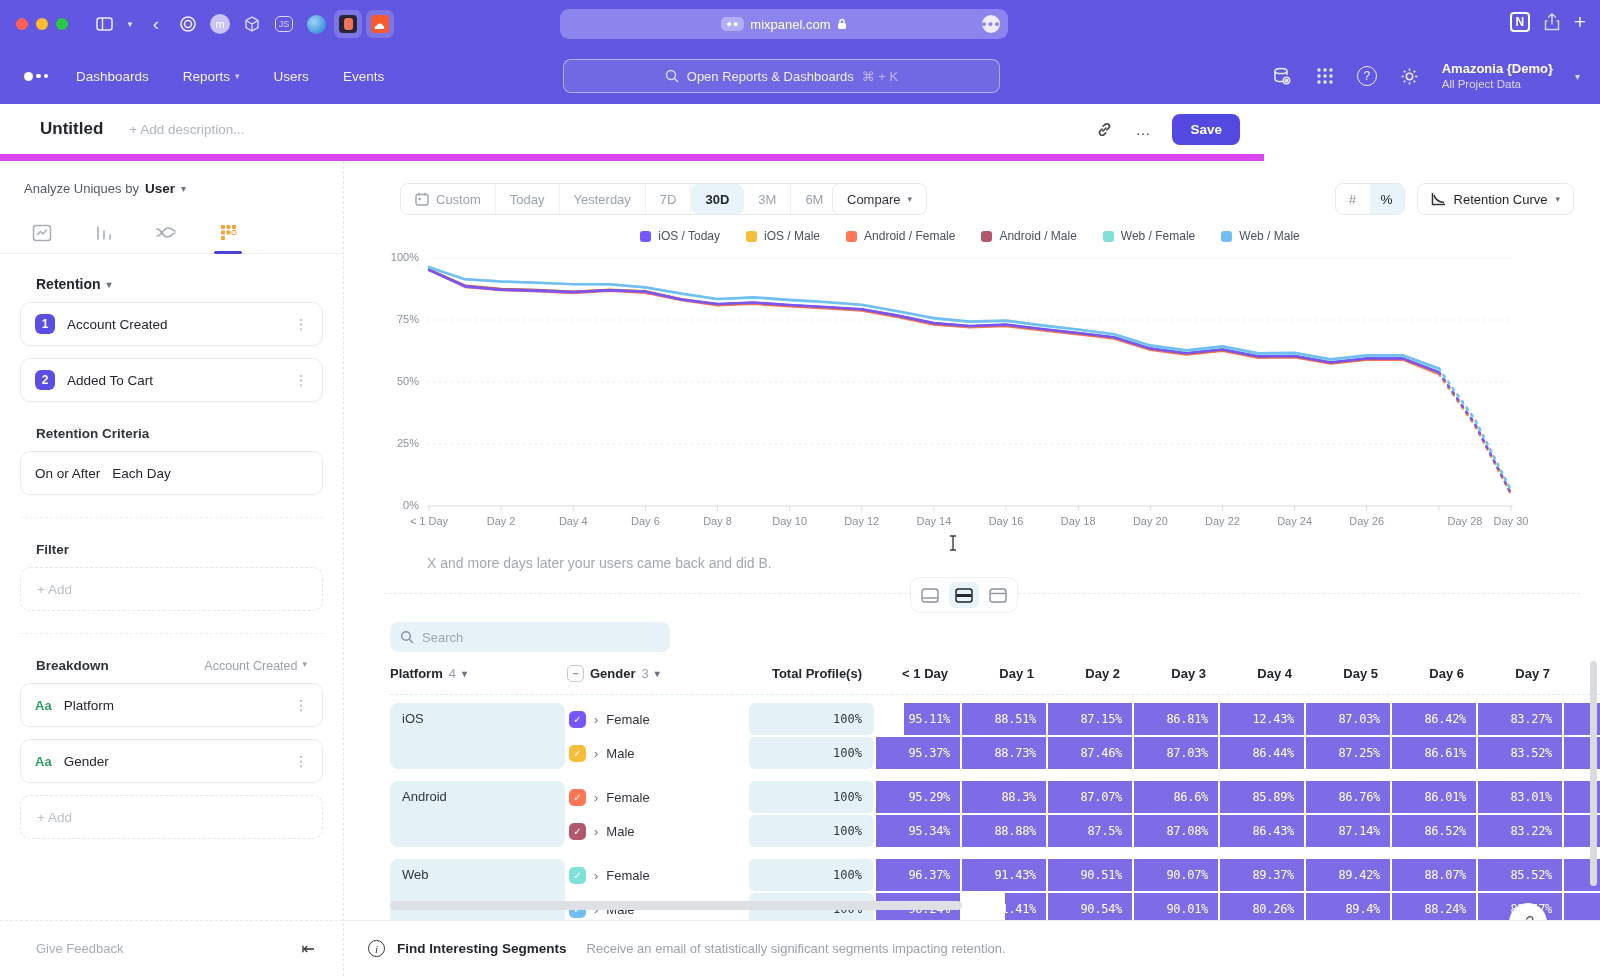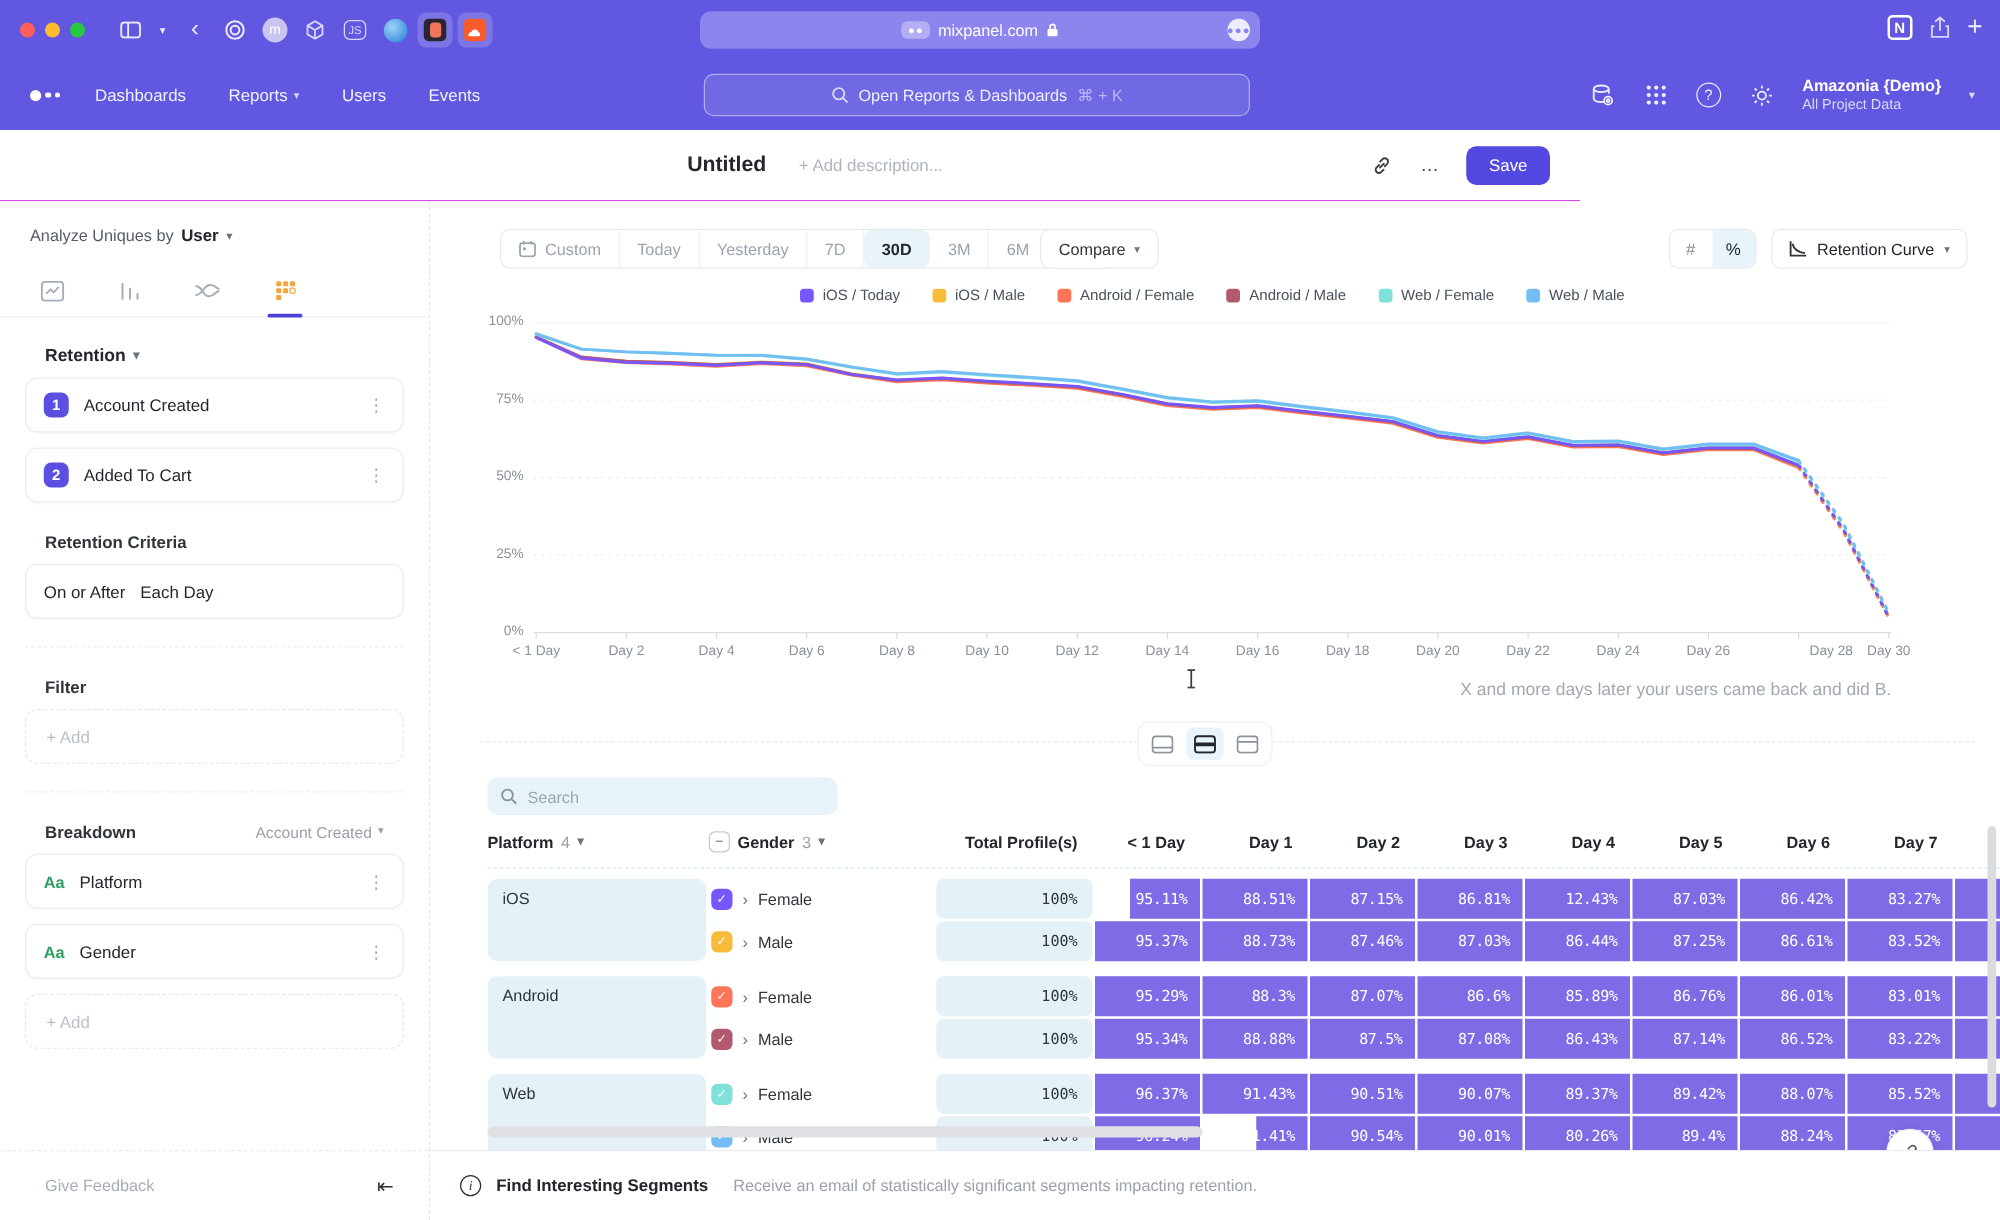--- a/index.html
+++ b/index.html
@@ -24,25 +24,25 @@
   .nav-item { color:#F2F1FD; font-size:13.5px; margin-right:34px; display:flex; align-items:center; gap:5px; cursor:pointer; }
   #nav-search { position:absolute; left:563px; top:11px; width:437px; height:34px; background:rgba(255,255,255,0.10); border:1px solid rgba(255,255,255,0.45); border-radius:8px; display:flex; align-items:center; justify-content:center; gap:8px; color:#F0EFFC; font-size:13px; }
   #nav-search .shortcut { color:#BDB7F2; }
   #nav-right { position:absolute; right:20px; top:0; height:56px; display:flex; align-items:center; gap:22px; color:#fff; }
   #account { text-align:left; line-height:1.25; }
   #account .name { font-size:13px; font-weight:bold; color:#fff; }
   #account .sub { font-size:11.5px; color:#DDDAF8; }
   .navsvg { stroke:#EDEBFF; fill:none; stroke-width:1.5; }
 
   
-  #titlebar { position:absolute; left:0; top:104px; width:1264px; height:57px; background:#fff; border-bottom:1px solid #d946ef; display:flex; align-items:center;justify-content:center; }
+  #titlebar { position:absolute; left:0; top:104px; width:1264px; height:57px; background:#fff; border-bottom:7px solid #d946ef; display:flex; align-items:center; }
   #doc-title { font-size:17px; font-weight:bold; color:#23262C; margin-left:40px; }
   #doc-desc { font-size:13.5px; color:#AEB4BD; margin-left:26px; }
   #titlebar-right { position:absolute; right:24px; display:flex; align-items:center; gap:22px; }
-  #save-btn { background:#5348DF; color:#fff; font-size:13.5px; font-weight:normal; border:none; border-radius:8px; padding:8px 18px; cursor:pointer; }
+  #save-btn { background:#5348DF; color:#fff; font-size:13.5px; font-weight:bold; border:none; border-radius:8px; padding:8px 18px; cursor:pointer; }
   .icon-btn { color:#3C4148; font-size:15px; cursor:pointer; background:none; border:none; }
 
   
   #sidebar { position:absolute; left:0; top:161px; width:344px; height:815px; background:#fff; border-right:1px dashed #E3E5EA; }
   #analyze-row { margin:20px 24px 0; font-size:13px; color:#555C66; display:flex; align-items:center; gap:6px; }
   #analyze-row b { color:#23262C; font-size:13.5px; }
   #tabs-row { margin:16px 0 0; padding:0 24px 0; height:42px; display:flex; gap:26px; border-bottom:1px solid #EDEFF3; }
   .ctab { width:36px; display:flex; align-items:center; justify-content:center; position:relative; cursor:pointer; }
   .ctab.active:after { content:""; position:absolute; bottom:-1px; left:4px; right:4px; height:3px; background:#4C42D8; border-radius:2px; }
   .side-section-label { font-size:14px; font-weight:bold; color:#23262C; margin:22px 36px 10px; display:flex; align-items:center; gap:6px; }
@@ -75,21 +75,21 @@
   #view-select { height:32px; border:1px solid #E7E9ED; border-radius:8px; background:#fff; display:flex; align-items:center; gap:8px; padding:0 13px; font-size:13px; color:#23262C; cursor:pointer; }
 
   #legend { position:absolute; left:83px; top:68px; width:1086px; display:flex; justify-content:center; gap:26px; }
   .legend-item { display:flex; align-items:center; gap:7px; cursor:pointer; }
   .legend-swatch { width:11px; height:11px; border-radius:3px; }
   .legend-label { font-size:12px; color:#49525D; }
 
   #chart-wrap { position:absolute; left:83px; top:97px; width:1086px; height:256px; }
   .ylab { position:absolute; width:42px; text-align:right; font-size:11px; color:#8A919B; left:33px; }
   .xlab { position:absolute; width:70px; text-align:center; font-size:11px; color:#8A919B; top:354px; }
-  #caption { position:absolute; left:83px; top:382px; width:1086px; text-align:right; font-size:14px; color:#A2A8B1; }
+  #caption { position:absolute; left:83px; top:394px; width:1086px; text-align:left; font-size:14px; color:#A2A8B1; }
   #ibeam { position:absolute; left:604px; top:374px; }
 
   #layout-sep { position:absolute; left:40px; right:20px; top:432px; border-top:1px dashed #E3ECF1; }
   #layout-toggle { position:absolute; left:566px; top:416px; background:#fff; border:1px solid #EEF0F3; border-radius:10px; padding:4px; display:flex; gap:4px; }
   .lt-btn { width:30px; height:26px; border-radius:6px; display:flex; align-items:center; justify-content:center; cursor:pointer; }
   .lt-btn.active { background:#E8F4F9; }
 
   
   #search-box { position:absolute; left:46px; top:461px; width:280px; height:30px; background:#E7F3F8; border-radius:8px; display:flex; align-items:center; gap:8px; padding:0 10px; }
   #search-box input { border:none; background:transparent; outline:none; font-size:13px; color:#30343B; width:220px; font-family:"Liberation Sans",sans-serif; }

